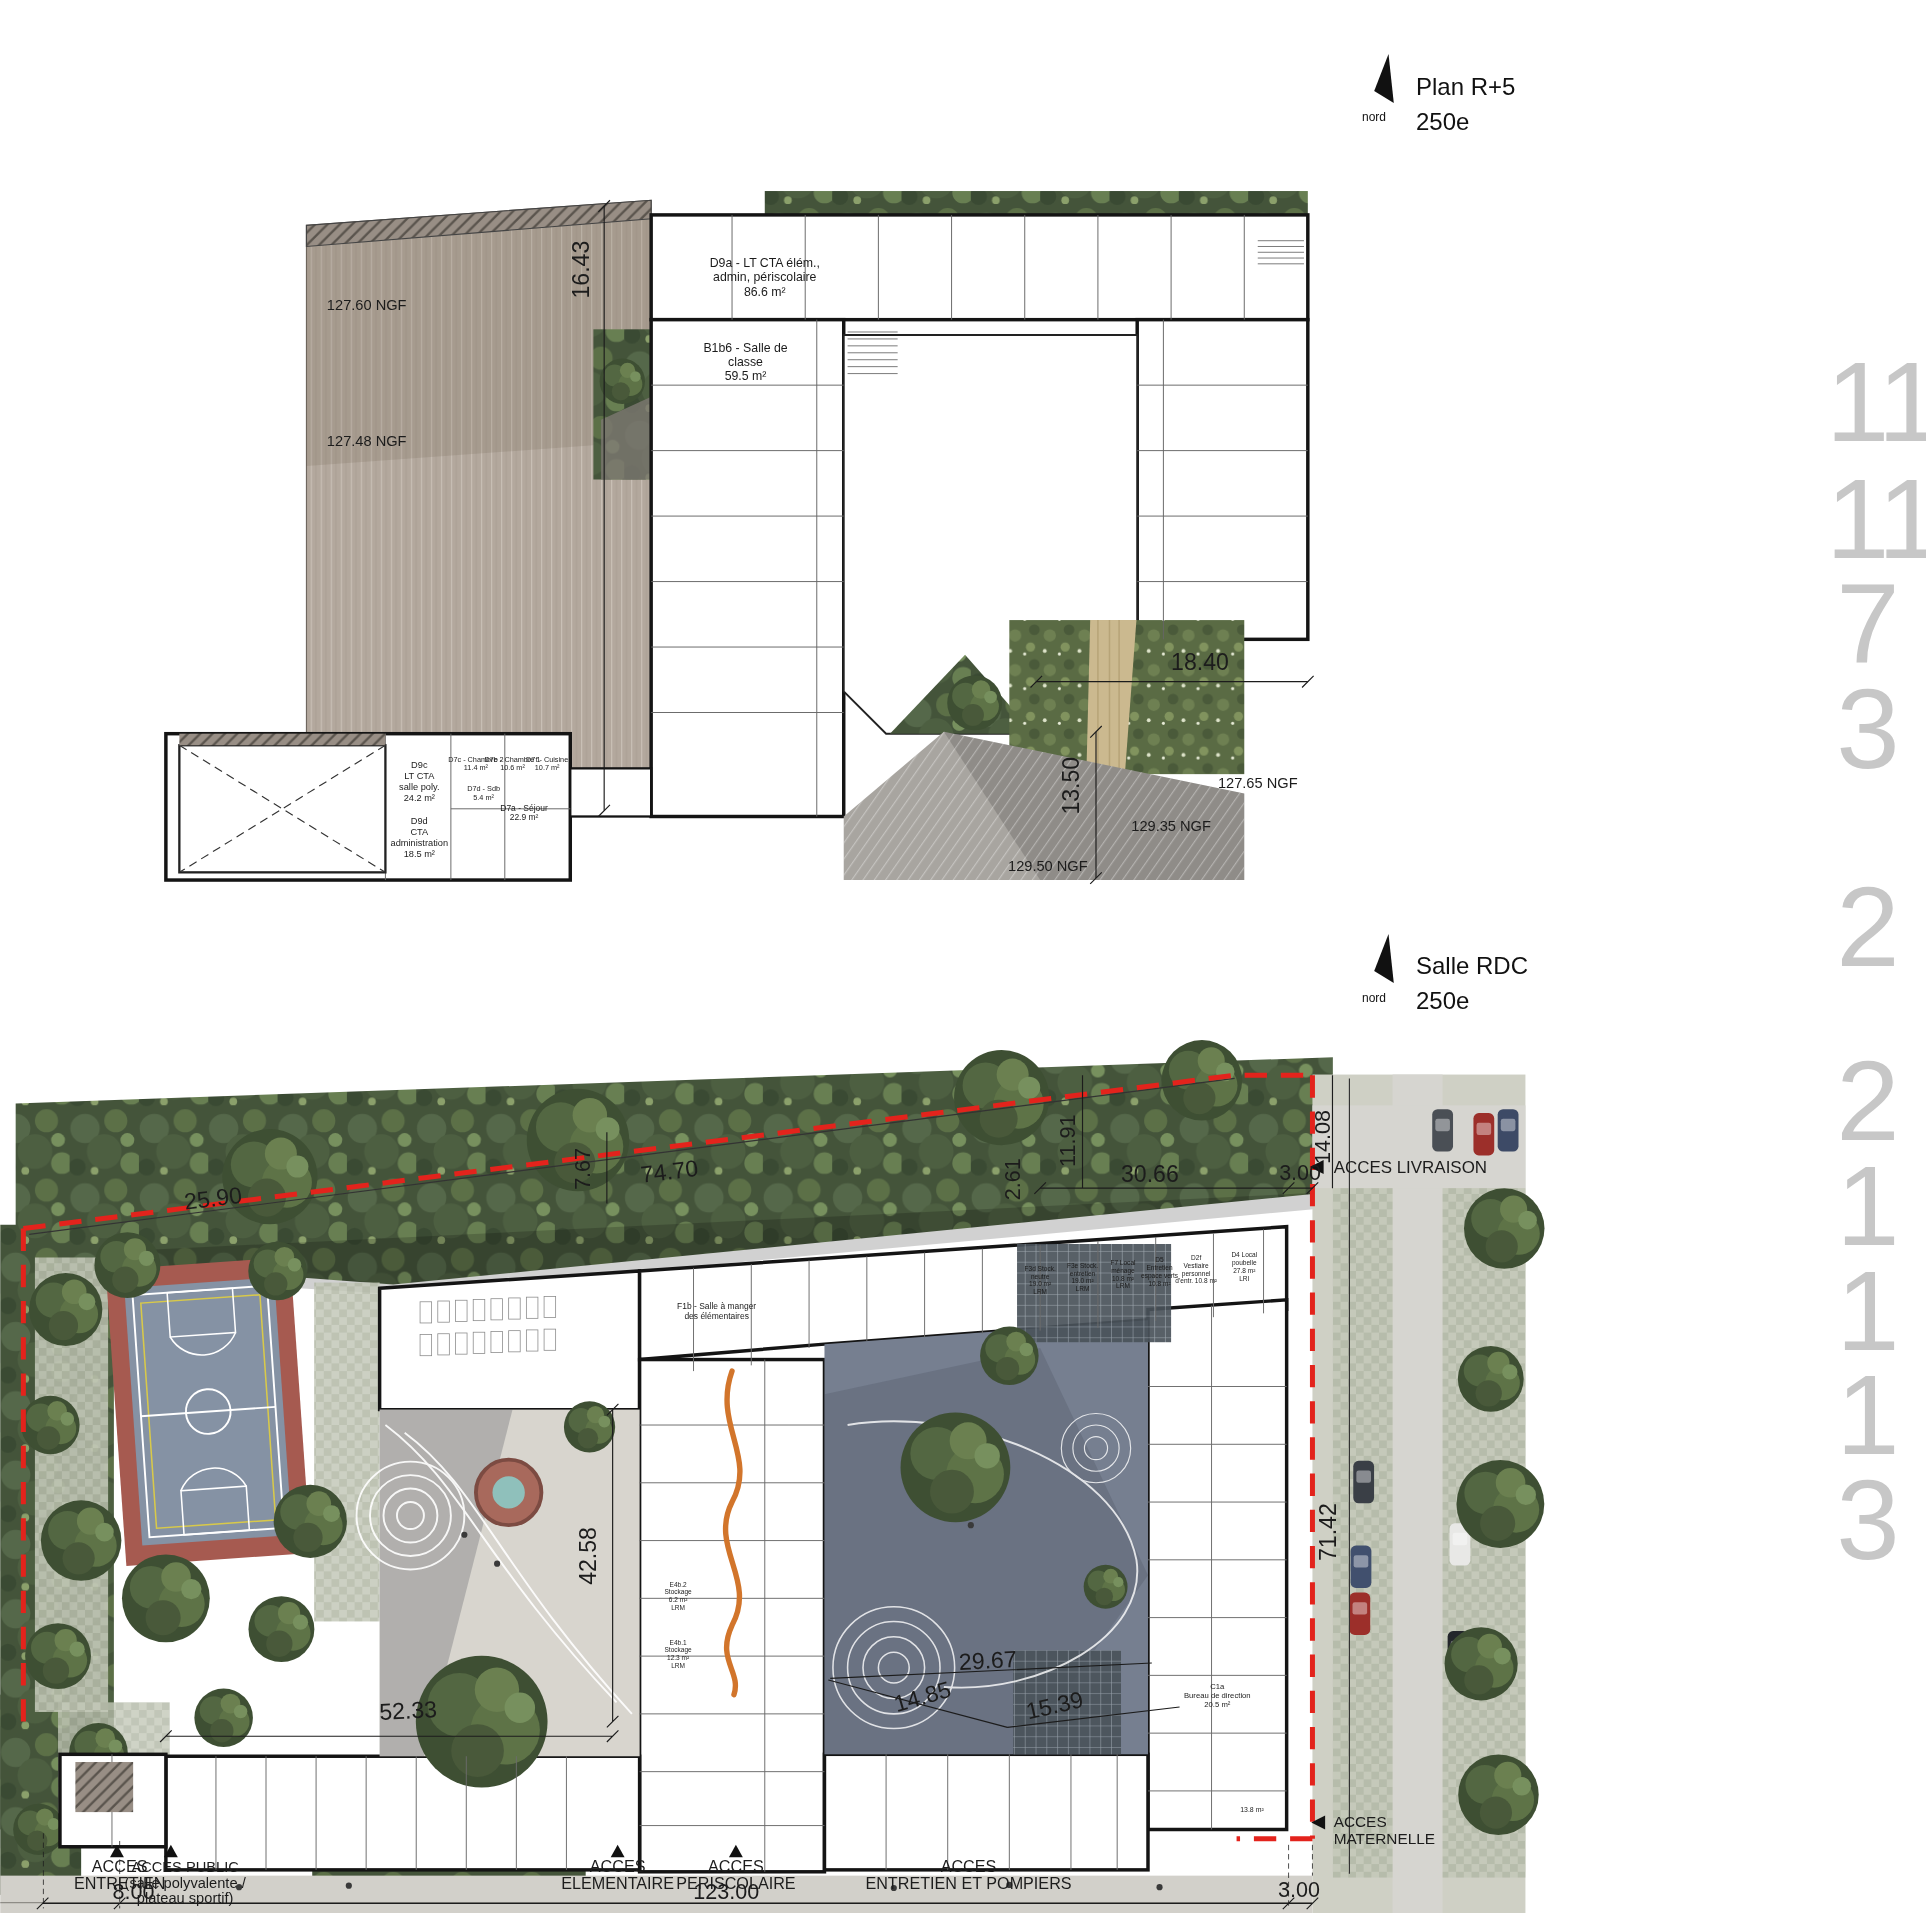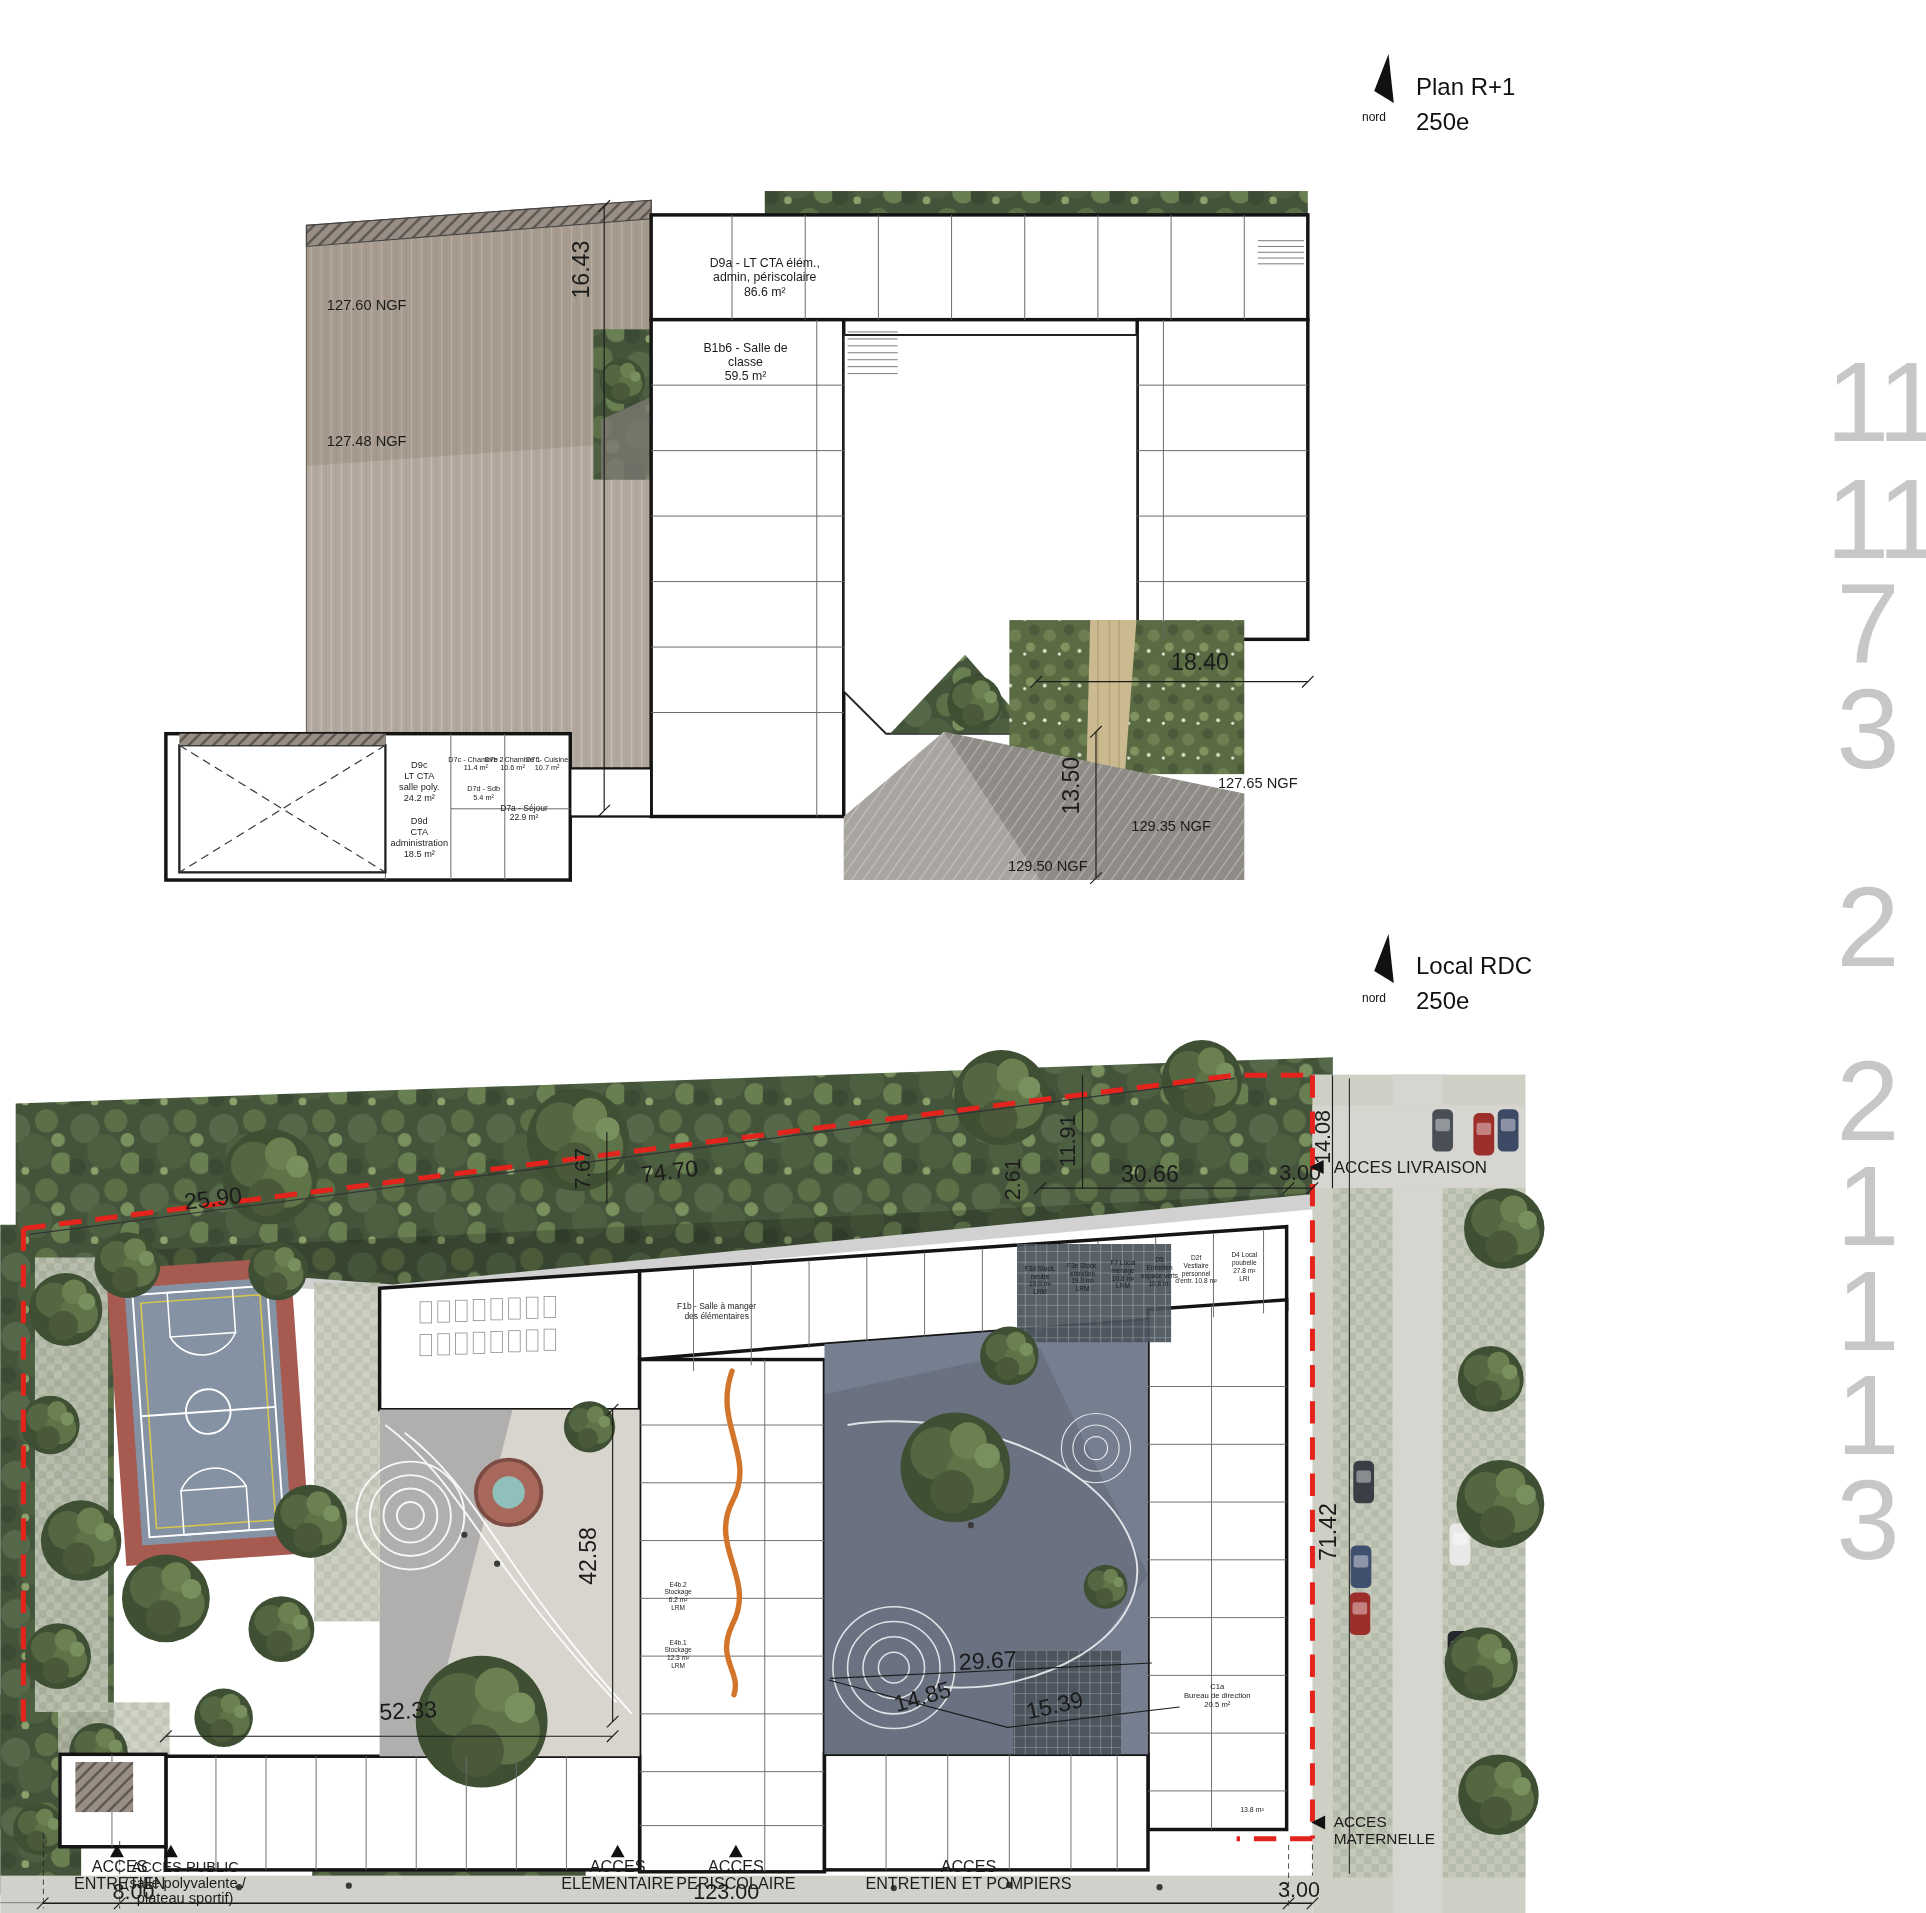--- a/index.html
+++ b/index.html
@@ -431,32 +431,32 @@
   </g>
 </svg>
 
 <div class="north-arrow" style="left:1374px;top:54px;width:23px;height:49px;">
   <svg viewBox="0 0 60 130" width="23" height="49">
       <polygon points="38,0 52,130 0,98" fill="#111"></polygon>
     </svg>
 </div>
 <div class="nord-label" style="left:1362px;top:110px;">nord</div>
 <div class="plan-title" style="left:1416px;top:69px;">
-  <div>Plan R+1</div>
+  <div>Plan R+5</div>
   <div>250e</div>
 </div>
 
 <div class="north-arrow" style="left:1374px;top:934px;width:23px;height:49px;">
   <svg viewBox="0 0 60 130" width="23" height="49">
       <polygon points="38,0 52,130 0,98" fill="#111"></polygon>
     </svg>
 </div>
 <div class="nord-label" style="left:1362px;top:991px;">nord</div>
 <div class="plan-title" style="left:1416px;top:948px;">
-  <div>Local RDC</div>
+  <div>Salle RDC</div>
   <div>250e</div>
 </div>
 
 <div>
   <div class="legend-item" style="top:358px;">
     <div class="legend-num">11</div>
 
   </div>
   <div class="legend-item" style="top:475px;">
     <div class="legend-num">11</div>

